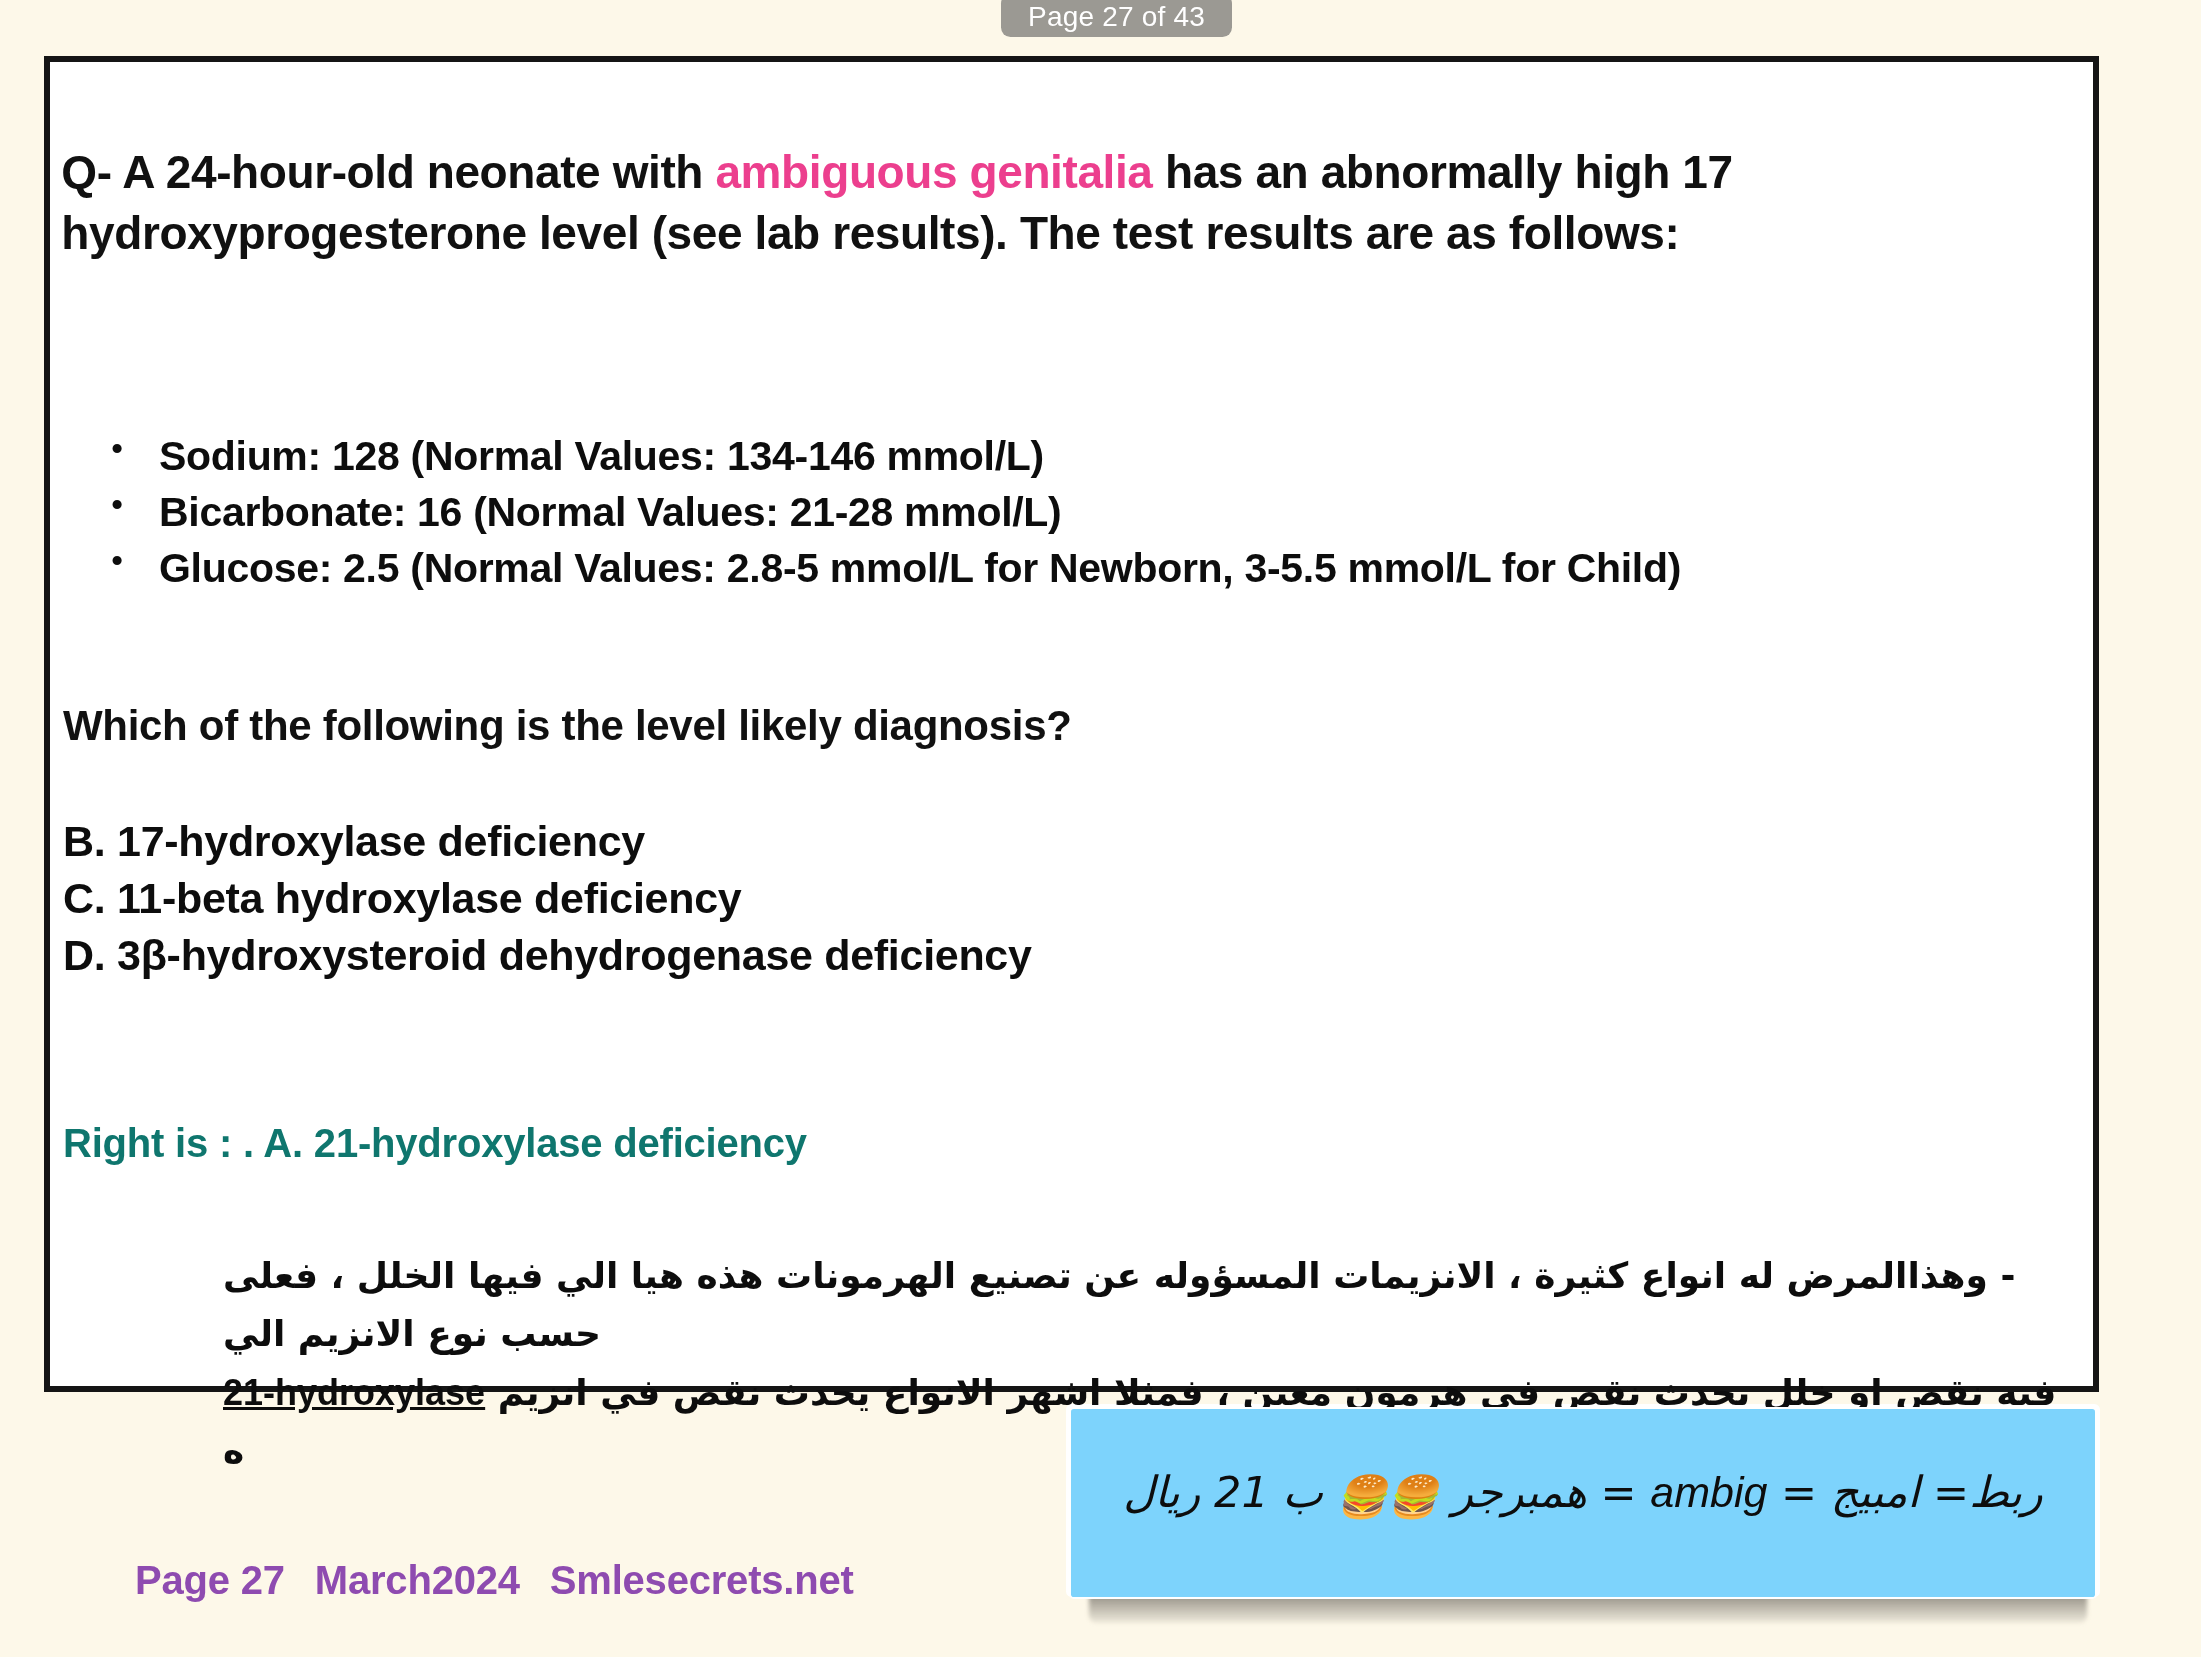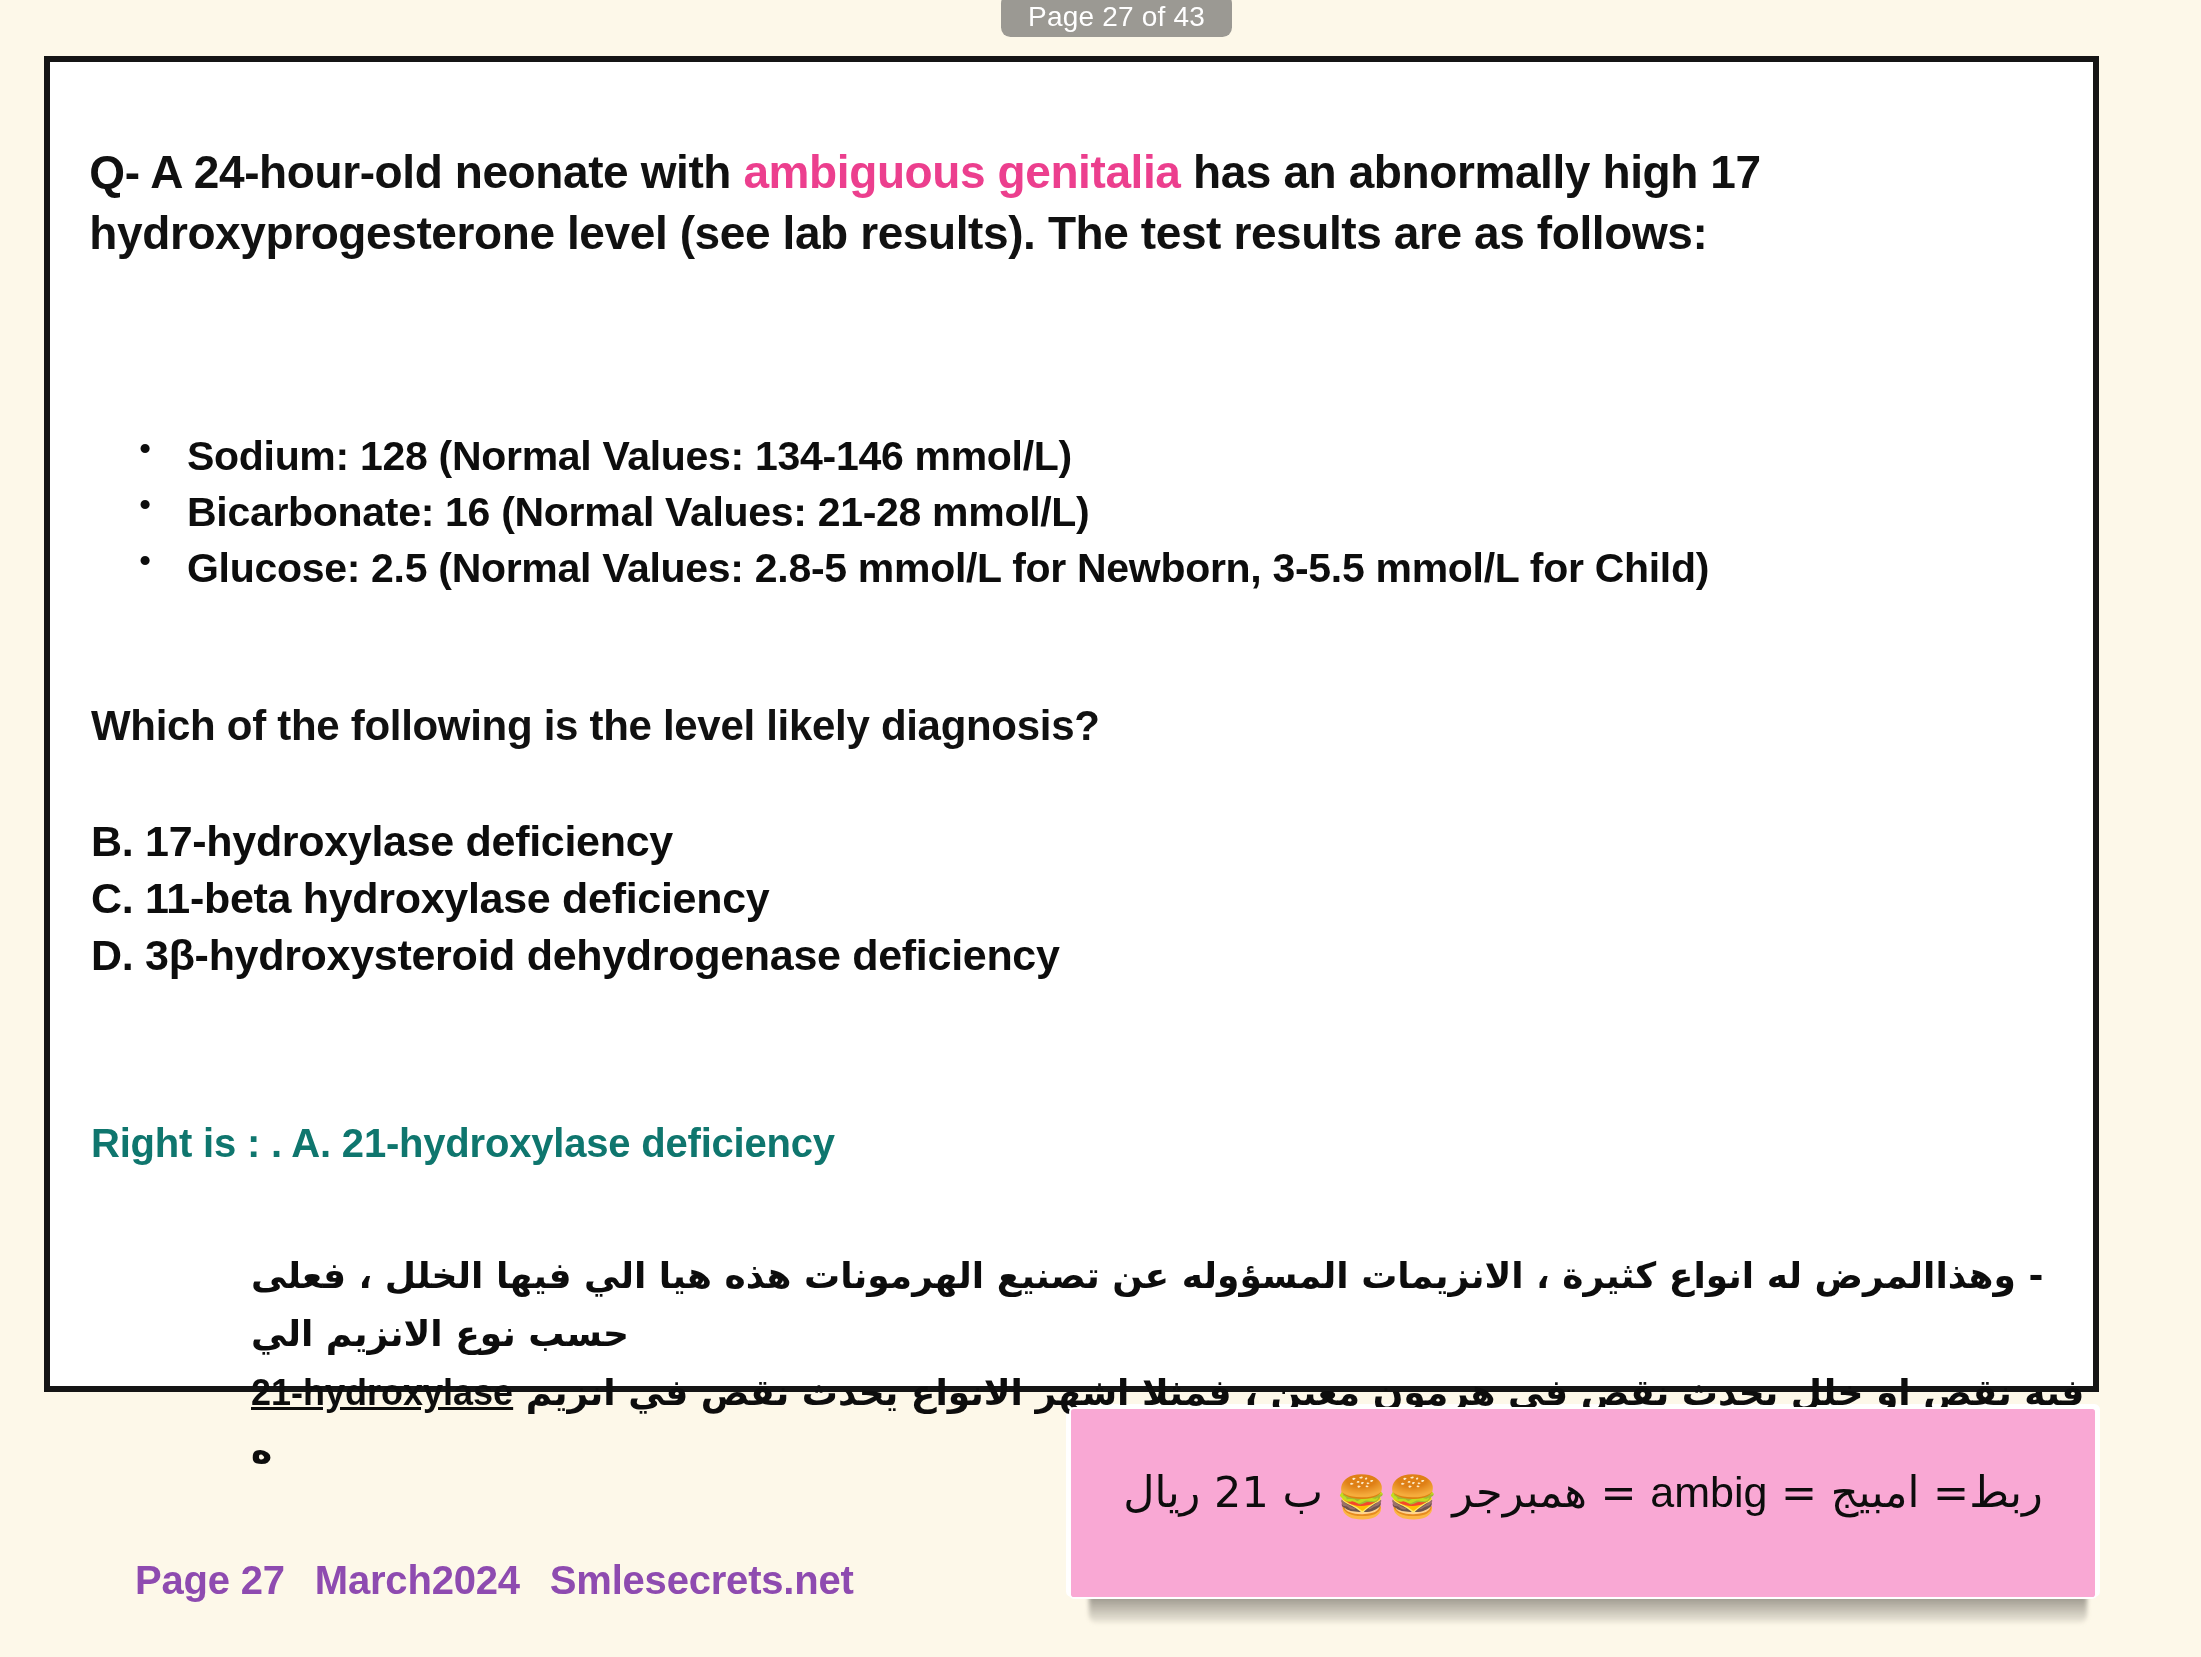--- a/index.html
+++ b/index.html
@@ -42,21 +42,20 @@
     height: 1336px;
     background: #ffffff;
     border: 6.6px solid #151515;
   }
 
   .inner {
     position: relative;
     width: 100%;
     height: 100%;
     padding: 0;
-    margin-left: 28px;
   }
 
   
   #question-stem {
     position: absolute;
     left: 11.3px;
     top: 80px;
     width: 2006px;
     font-size: 46px;
     font-weight: bold;
@@ -153,23 +152,24 @@
   }
   #arabic-explanation .line2 { display: block; }
 
   
   #note-card {
     position: absolute;
     left: 1071px;
     top: 1409px;
     width: 1024px;
     height: 188px;
-    background: #f9a8d4;
+    background: #7dd3fc;
     box-shadow: 0 0 0 1.9px #ffffff;
     border-radius: 2.8px;
+    font-style: italic;
   }
   #note-card::before {
     
     content: "";
     position: absolute;
     left: -4.7px; right: -4.7px; top: -4.7px; bottom: 0;
     background: #ffffff;
     border-radius: 5.6px;
     z-index: -1;
   }

